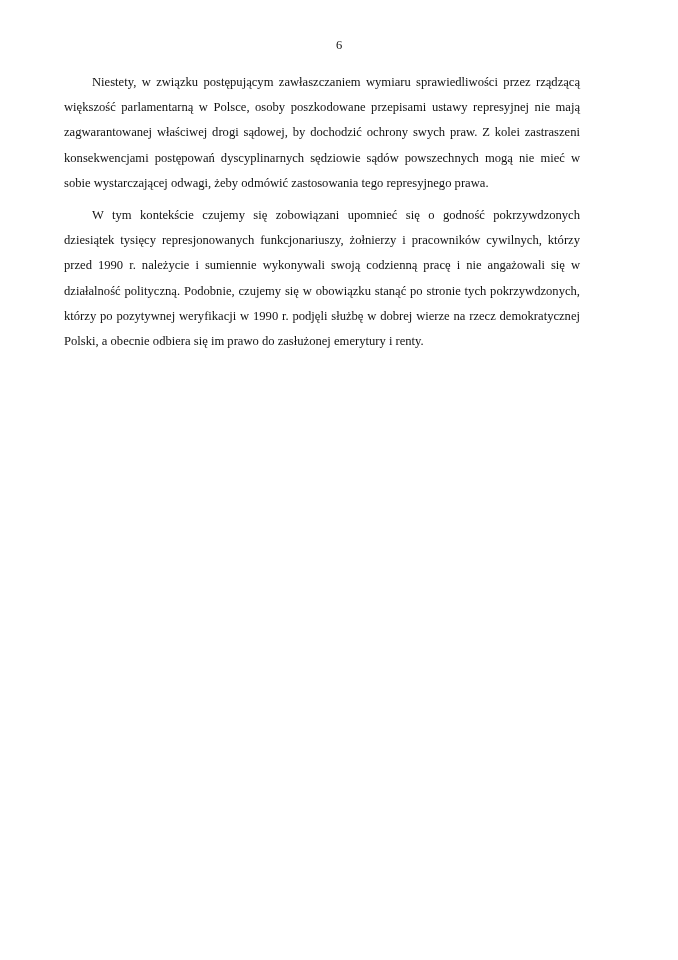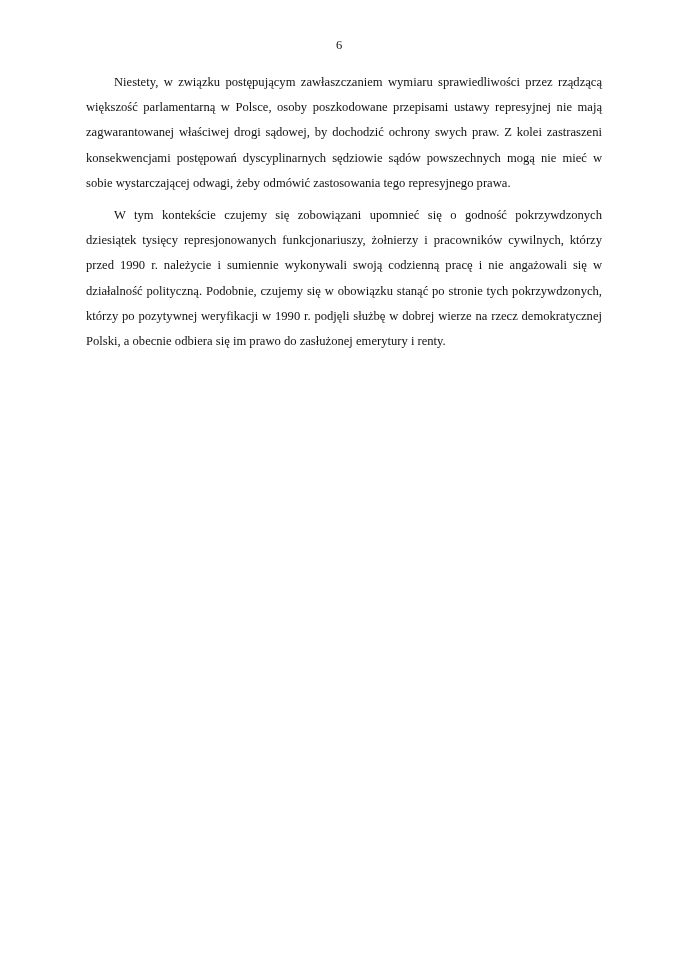--- a/index.html
+++ b/index.html
@@ -27,21 +27,21 @@
     left: 0;
     width: 678px;
     text-align: center;
     font-size: 12.5px;
     line-height: 14px;
     color: #111111;
   }
   .content {
     position: absolute;
     top: 70px;
-    left: 86px;
+    left: 64px;
     width: 516px;
   }
   .para {
     margin: 0 0 7px 0;
     text-indent: 28px;
     text-align: justify;
     font-size: 12.6px;
     line-height: 25.2px;
     color: #111111;
     -webkit-hyphens: manual;

